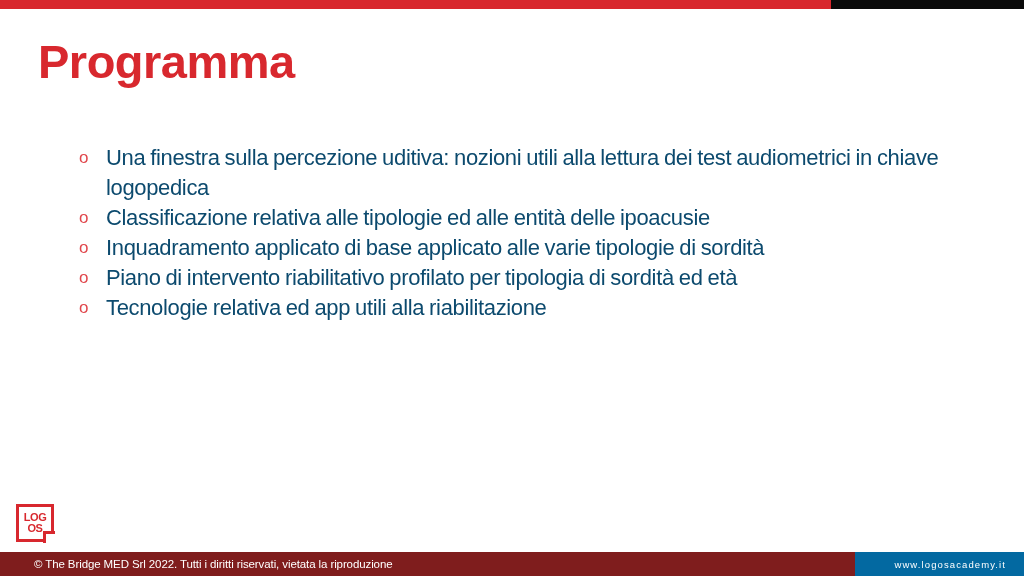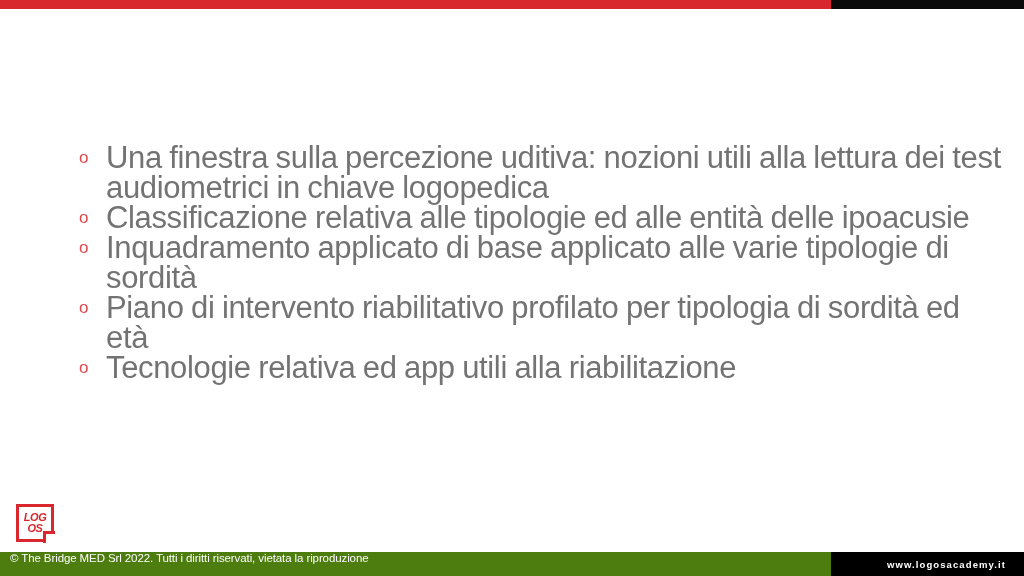--- a/index.html
+++ b/index.html
@@ -69,22 +69,22 @@
     color: #E0474C;
     font-size: 17px;
     line-height: 30px;
     text-align: left;
     padding-left: 5px;
     box-sizing: border-box;
     font-family: "Liberation Sans", sans-serif;
   }
   .bullet-text {
     flex: 1 1 auto;
-    color: #737373;
-    font-size: 31px;
+    color: #0c4a6e;
+    font-size: 22px;
     line-height: 30px;
     letter-spacing: -0.35px;
     word-spacing: -0.8px;
   }
 
   
   .logo {
     position: absolute;
     left: 16px;
     top: 504px;
@@ -121,71 +121,73 @@
     display: flex;
     flex-direction: column;
     align-items: center;
     justify-content: center;
     color: #D8282E;
     font-weight: bold;
     font-size: 11px;
     line-height: 11px;
     letter-spacing: -0.4px;
   }
-  .logo-text span { display: block; font-style: italic; }
+  .logo-text span { display: block; }
 
   
   .bottombar {
     position: absolute;
     left: 0;
     bottom: 0;
     width: 1024px;
     height: 24px;
     display: flex;
   }
   .bottombar-red {
     width: 831px;
     height: 100%;
-    background: #4d7c0f;
-    display: flex;
+    background: #7f1d1d;
+    display: flex;
+    align-items: center;
+    padding-left: 24px;
   }
   .copyright {
     color: #ffffff;
     font-size: 11.5px;
     padding-left: 10px;
     letter-spacing: -0.1px;
     white-space: nowrap;
   }
   .bottombar-black {
     flex: 1;
     height: 100%;
-    background: #000000;
+    background: #0369a1;
     display: flex;
     align-items: center;
     justify-content: flex-end;
-    font-weight: bold;
   }
   .website {
     color: #ffffff;
     font-size: 9.5px;
     letter-spacing: 1.1px;
     padding-right: 18px;
     white-space: nowrap;
   }
 </style>
 </head>
 <body>
 
 <div class="slide">
 
   <div class="topbar">
     <div class="topbar-red"></div>
     <div class="topbar-black"></div>
   </div>
 
+  <div class="title">Programma</div>
 
   <div class="bullets">
 
     <div class="bullet-row">
       <div class="bullet-marker">o</div>
       <div class="bullet-text">Una finestra sulla percezione uditiva: nozioni utili alla lettura dei test audiometrici in chiave logopedica</div>
     </div>
 
     <div class="bullet-row">
       <div class="bullet-marker">o</div>

